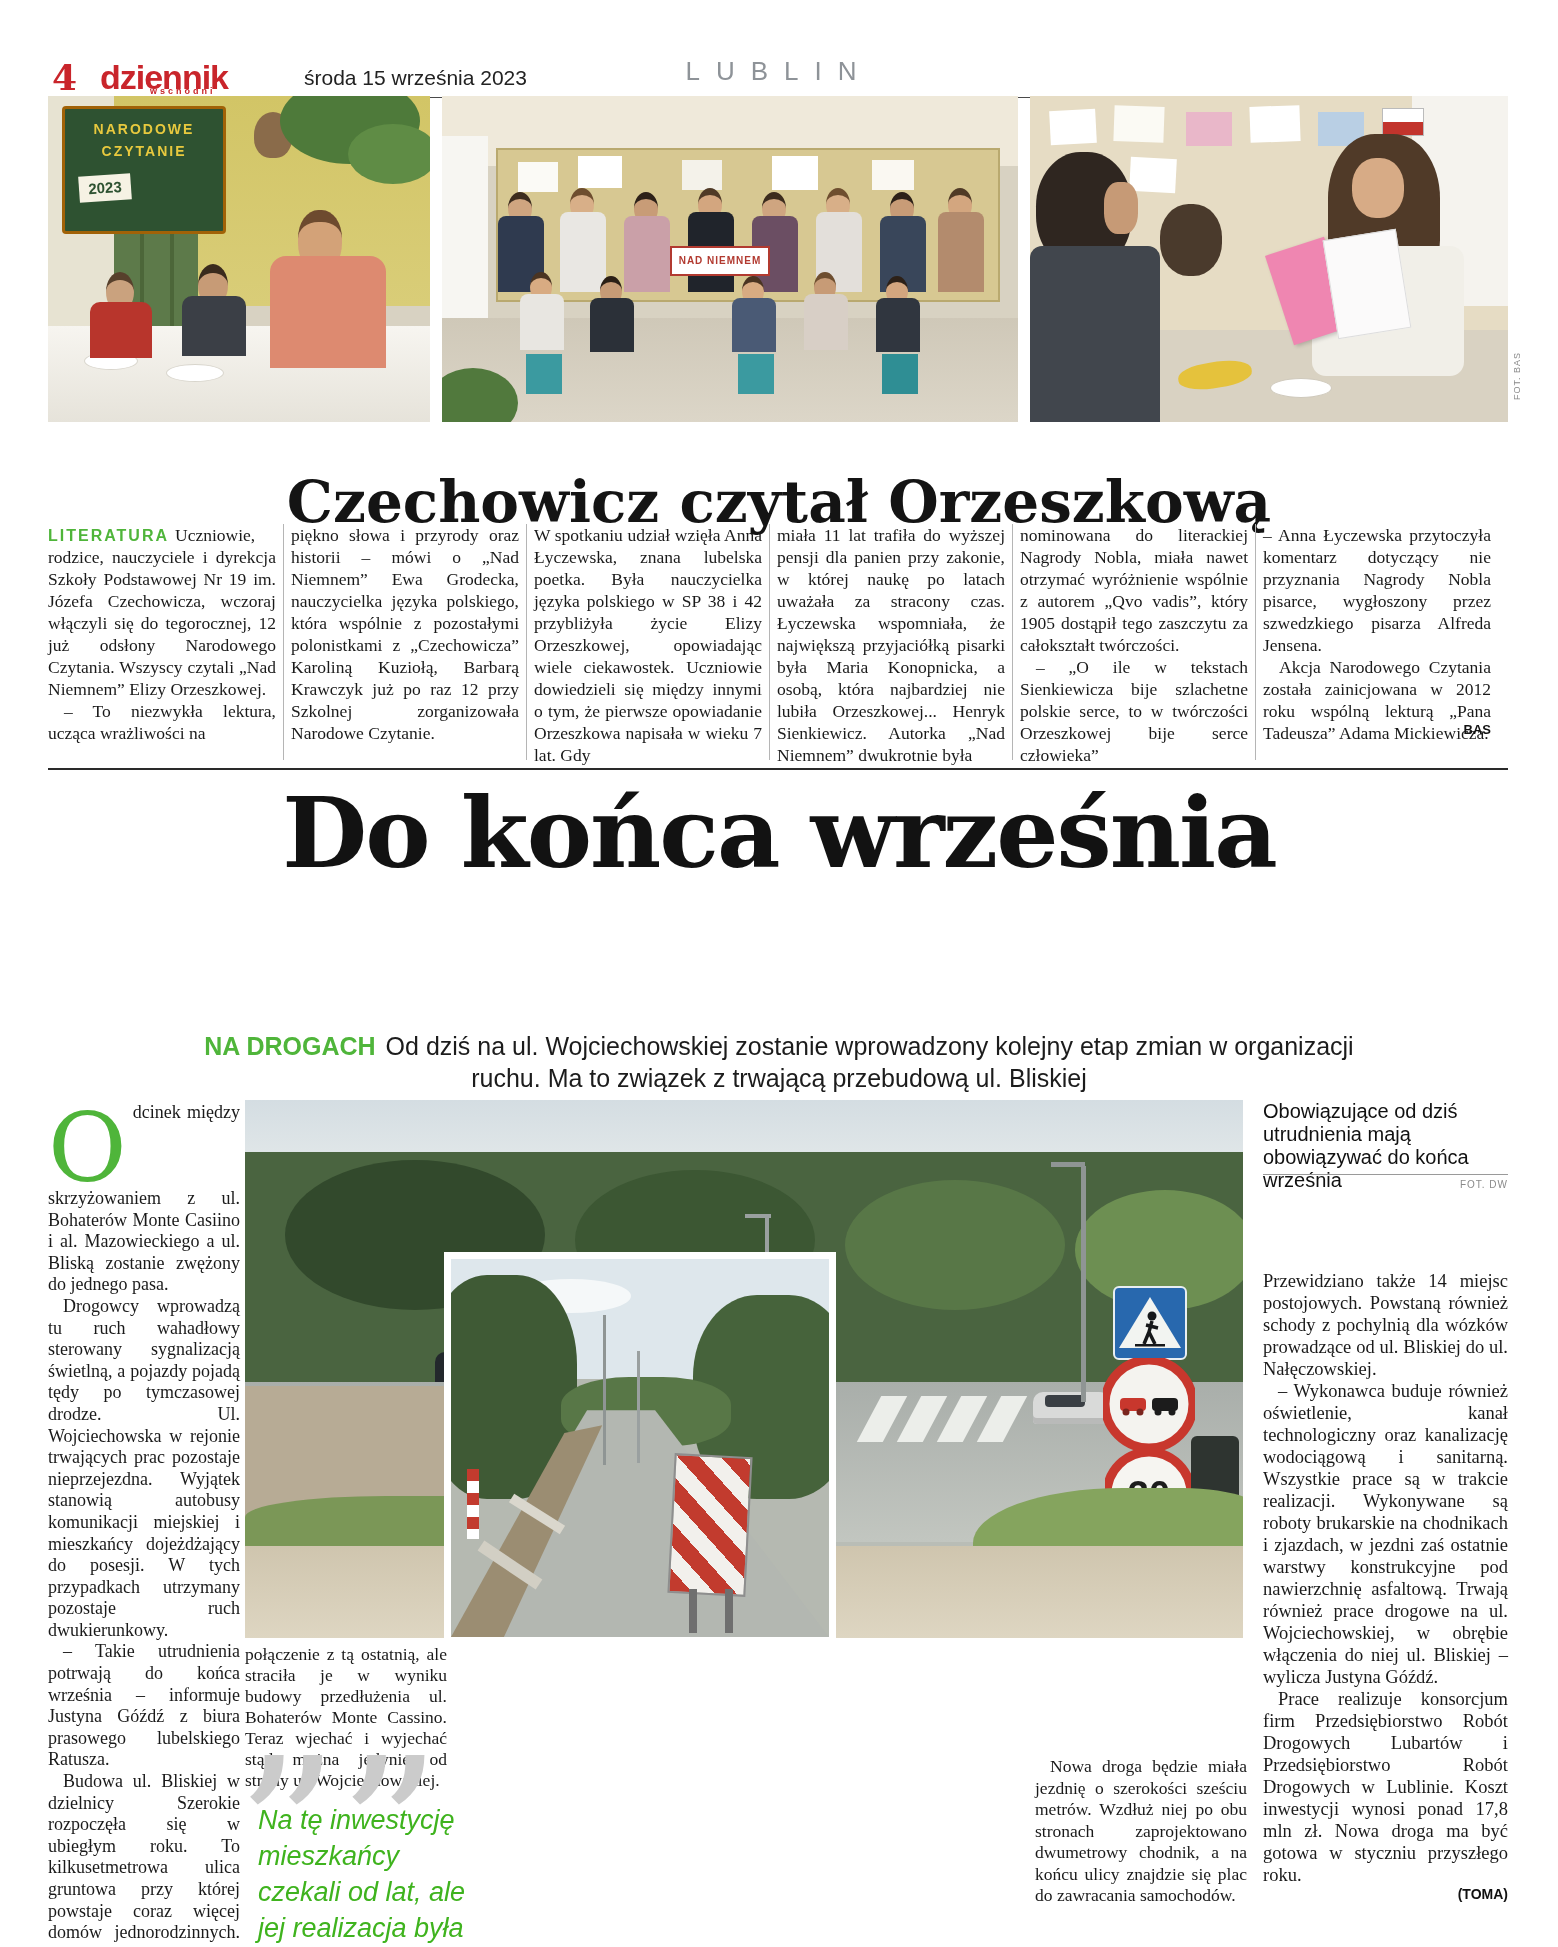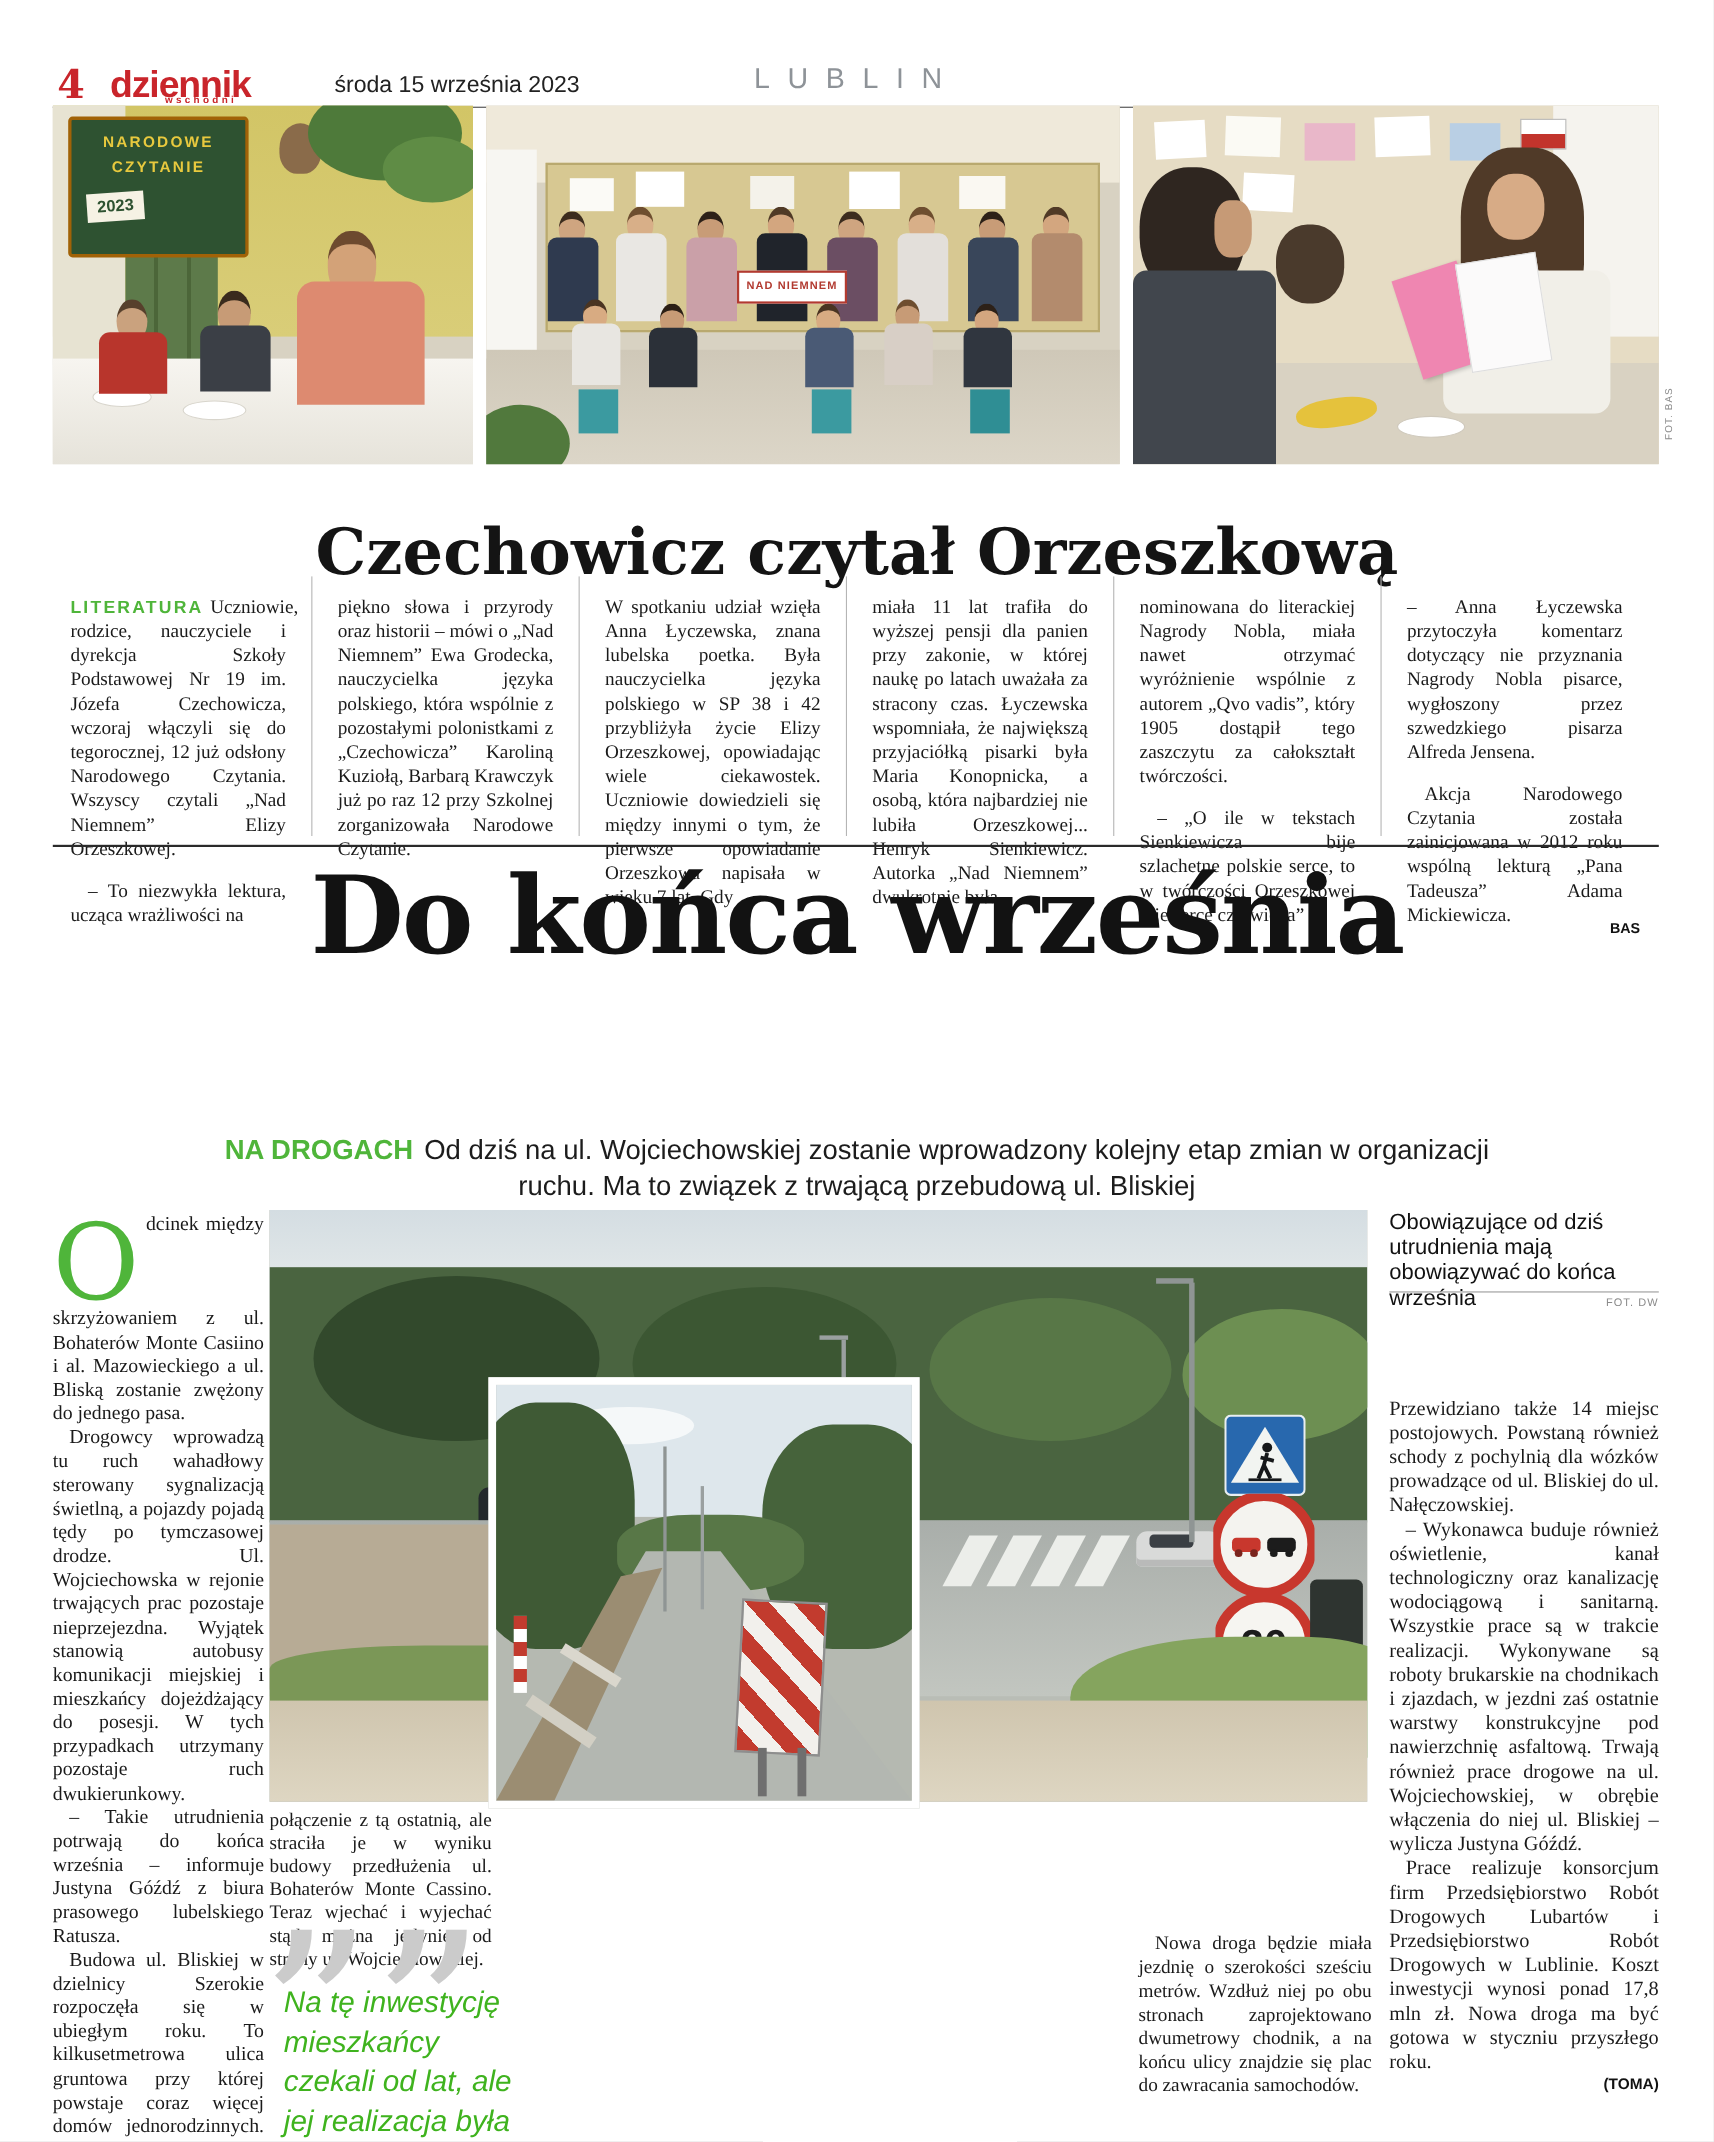--- a/index.html
+++ b/index.html
@@ -15,21 +15,21 @@
   .date{left:304px;top:66px;font:21px "Liberation Sans",sans-serif;color:#222;}
   .section{left:50%;transform:translateX(-50%);top:56px;font:26px "Liberation Sans",sans-serif;
            color:#8e9398;letter-spacing:16px;padding:0 6px 10px 6px;border-bottom:5px solid #4fb53a;}
   
   .photo{position:absolute;top:96px;height:326px;overflow:hidden;background:#d8d2c2;}
   .fot-bas{left:1512px;top:400px;transform:rotate(-90deg);transform-origin:left top;
            font:9px "Liberation Sans",sans-serif;color:#8a8a8a;letter-spacing:1px;white-space:nowrap;}
   
   .a1-title{left:0;right:0;top:434px;text-align:center;font:700 58px/1 "DejaVu Serif",serif;color:#141414;}
   .a1col{top:524px;width:228px;font-size:17.5px;line-height:22px;text-align:justify;hyphens:auto;}
-  .a1col p{margin:16px;}
+  .a1col p{margin:0;}
   .a1col p+p{text-indent:16px;}
   .kicker1{font:700 16px "Liberation Sans",sans-serif;color:#4fb53a;letter-spacing:2px;margin-right:6px;}
   .colrule{top:524px;width:1px;height:236px;background:#b5b5b5;}
   .sig-line{margin-top:-22px;text-align:right;font:700 13px "Liberation Sans",sans-serif;color:#111;}
   .a1-rule{left:48px;top:768px;width:1460px;height:2px;background:#2a2a2a;}
   
   .headline{left:0;right:0;top:778px;text-align:center;font:700 98px/1.12 "DejaVu Serif",serif;
             letter-spacing:-2px;color:#121212;}
   .lead{left:50%;transform:translateX(-50%);top:1030px;width:1170px;text-align:center;
         font:25px/32px "Liberation Sans",sans-serif;color:#1c1c1c;}

